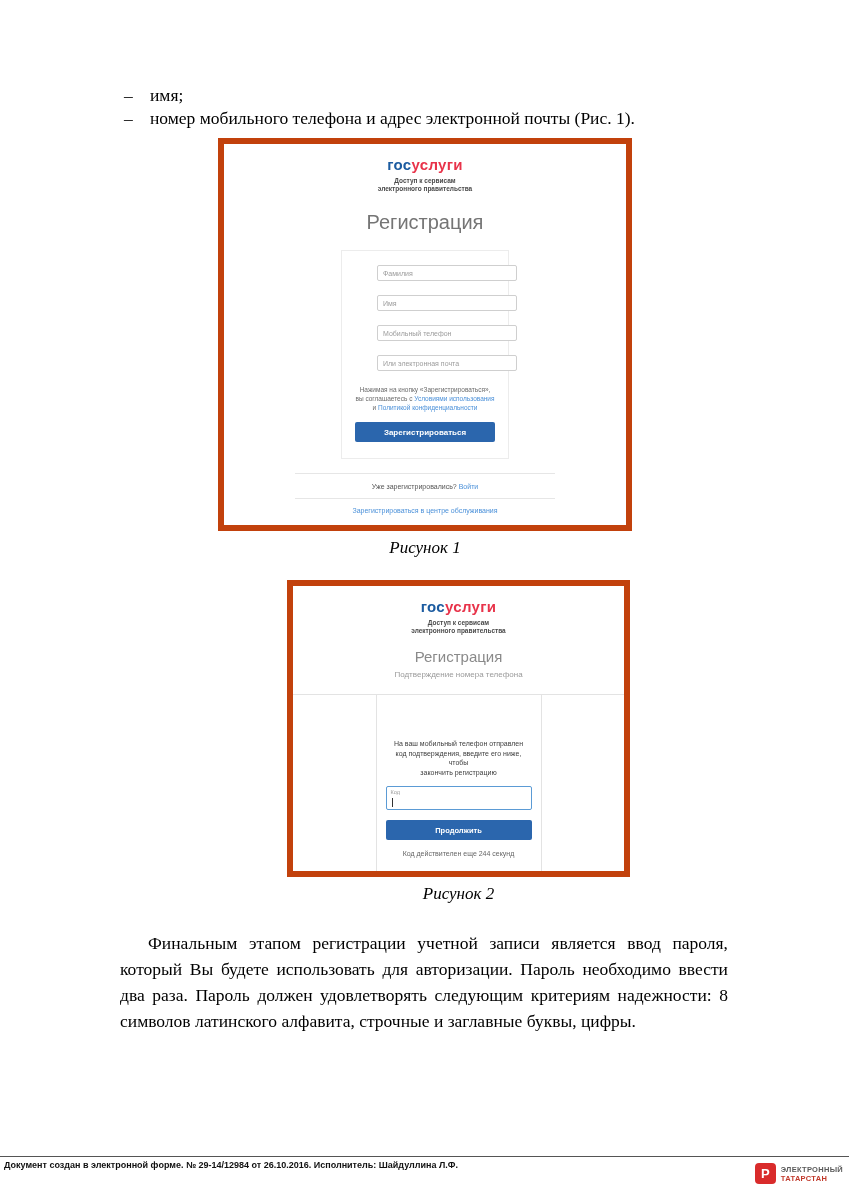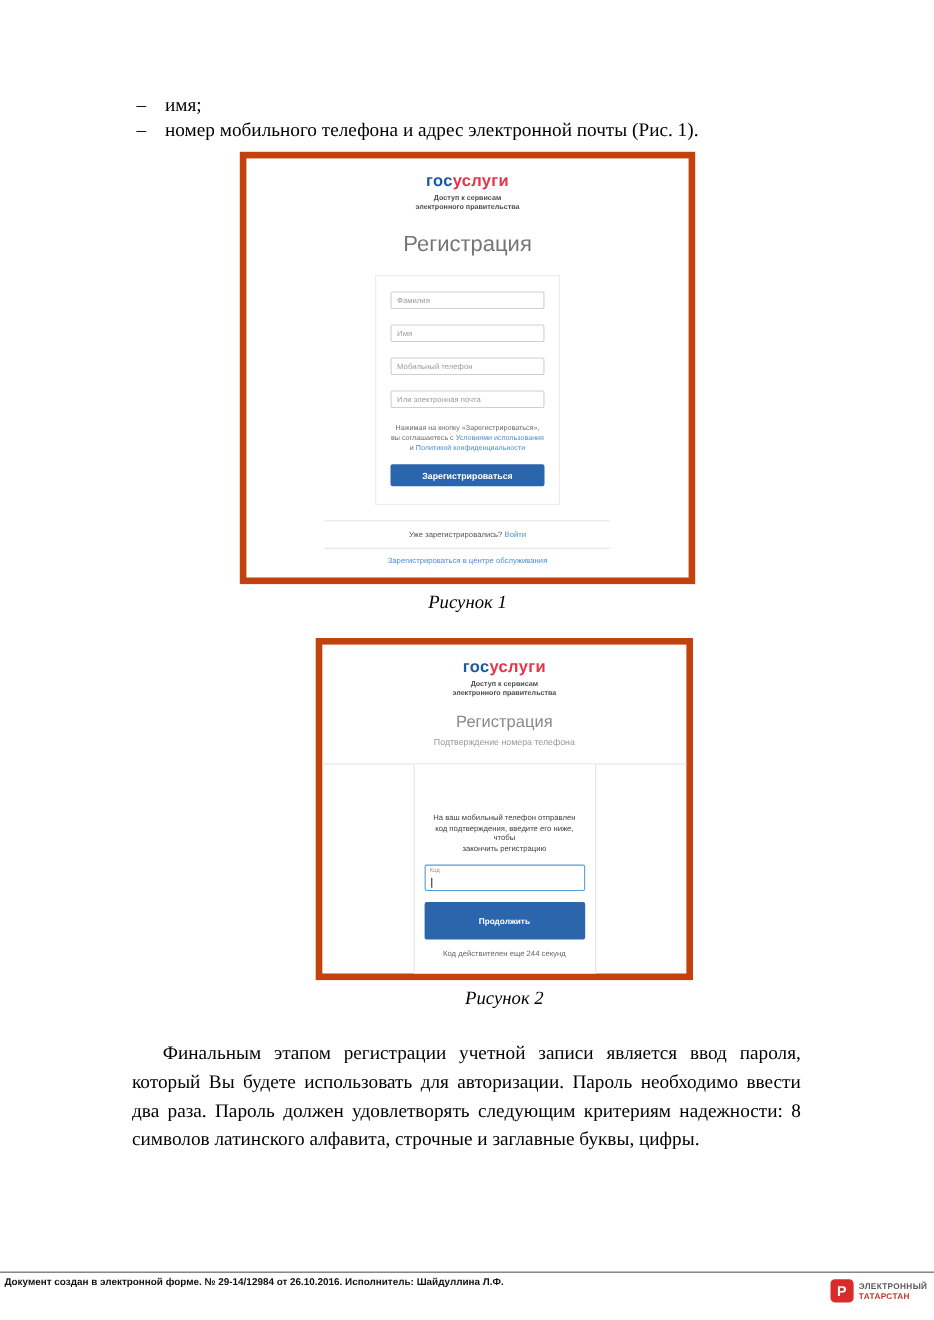--- a/index.html
+++ b/index.html
@@ -31,40 +31,40 @@
   .gu-tagline { text-align:center; font-size:6.5px; font-weight:bold; color:#4a4a4a; line-height:8px; margin-top:4px; }
 
   .reg-heading-lg { text-align:center; font-size:20px; font-weight:400; color:#757575; margin-top:18px; }
   .reg-heading-md { text-align:center; font-size:15px; font-weight:400; color:#8a8a8a; margin-top:13px; }
   .reg-sub { text-align:center; font-size:8px; color:#9a9a9a; margin-top:5px; }
 
   .panel1 { width:168px; margin:16px auto 0; border:1px solid #ececec; background:#fff; padding:14px 13px 0; }
   .mini-input {
     display:block; width:100%; height:16px; border:1px solid #cfcfcf; border-radius:2px;
     font-family:"Liberation Sans", sans-serif; font-size:7px; padding:0 5px; color:#444;
-    margin-bottom:14px; background:#fff; outline:none;
+    margin-bottom:14px; background:#fff; outline:none;margin-left:22px;
   }
   .mini-input::placeholder { color:#9b9b9b; }
   .terms { font-size:6.5px; line-height:9px; color:#6b6b6b; text-align:center; margin-top:2px; }
   .mini-link { color:#4a90d9; cursor:pointer; text-decoration:none; }
   .btn-blue {
     display:block; width:100%; border:none; border-radius:2px; background:#2b66ad; color:#fff;
     font-family:"Liberation Sans", sans-serif; font-weight:bold; cursor:pointer;
   }
   .btn1 { height:20px; font-size:8px; margin:10px 0 16px; }
   .login-row { width:260px; margin:14px auto 0; border-top:1px solid #e6e6e6; padding:9px 0 8px; text-align:center; font-size:7px; color:#555; }
   .center-link-row { width:260px; margin:0 auto; border-top:1px solid #e6e6e6; padding:8px 0 11px; text-align:center; font-size:7px; }
 
   .hr-full { border-top:1px solid #e3e3e3; margin-top:15px; }
   .panel2 { width:166px; margin:0 auto; border-left:1px solid #e3e3e3; border-right:1px solid #e3e3e3; background:#fff; padding:44px 9px 14px; }
   .instruction { font-size:7px; line-height:9.5px; color:#3d3d3d; text-align:center; }
   .code-box { position:relative; margin-top:9px; height:24px; border:1px solid #5b9bd5; border-radius:2px; background:#fff; }
   .code-label { position:absolute; top:2px; left:4px; font-size:5.5px; color:#9b9b9b; }
   .caret { position:absolute; left:5px; top:11px; width:1px; height:9px; background:#333; }
-  .btn2 { height:34px; font-size:7.5px; margin-top:10px; }
+  .btn2 { height:20px; font-size:7.5px; margin-top:10px; }
   .timer { font-size:7px; color:#666; text-align:center; margin-top:10px; }
 
   
   .para { font-size:17.5px; line-height:26px; text-align:justify; text-indent:28px; }
   .p1 { margin-top:24px; text-align:left; }
   .p2 { margin-top:0; }
   .p3 { margin-top:26px; }
 
   
   .footer { position:absolute; left:0; right:0; bottom:0; height:44px; border-top:1px solid #555;

